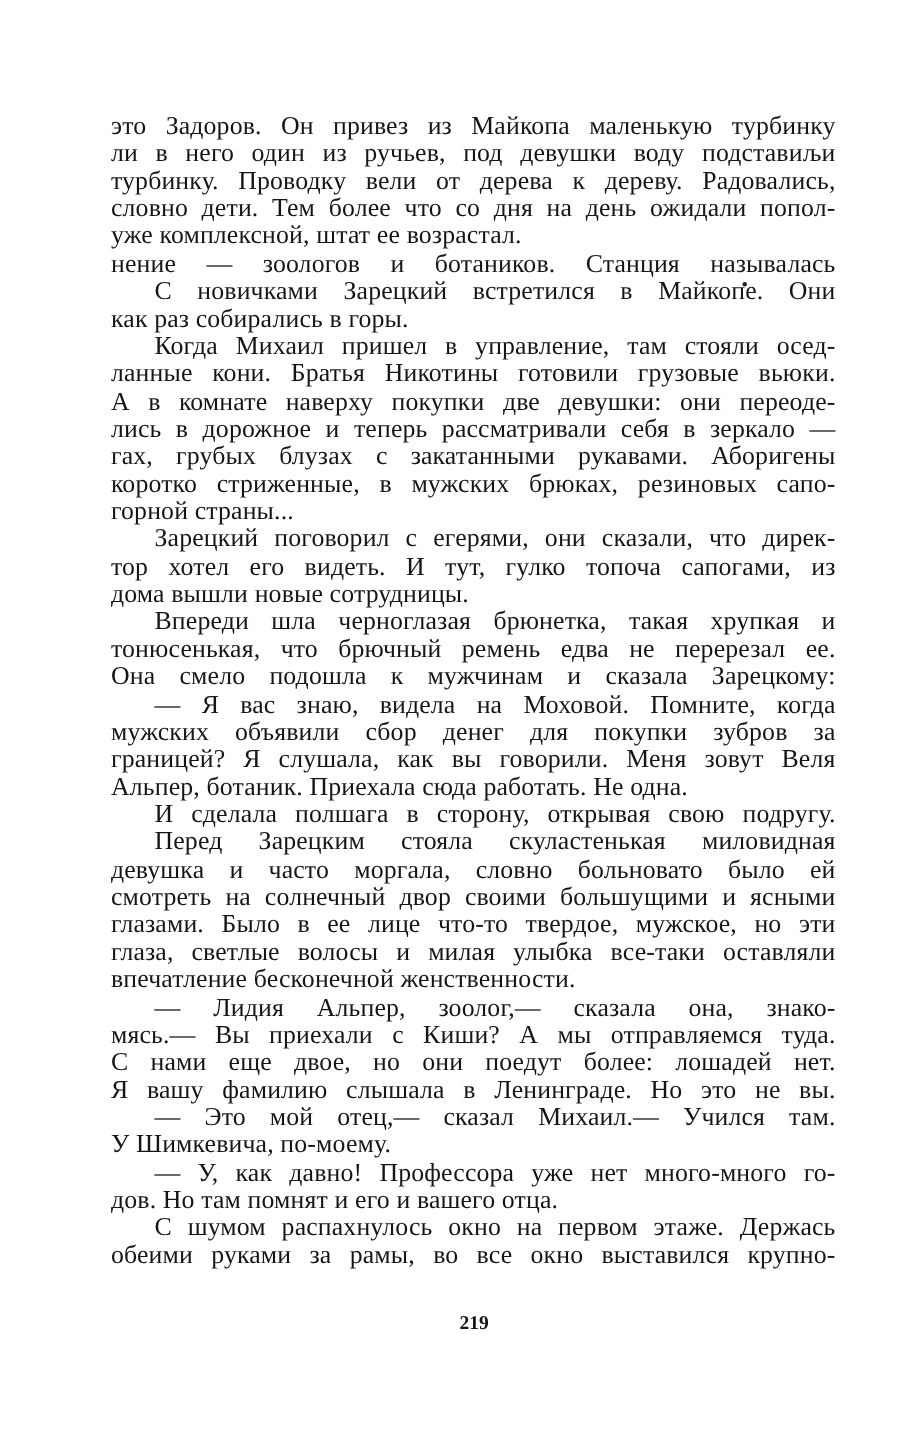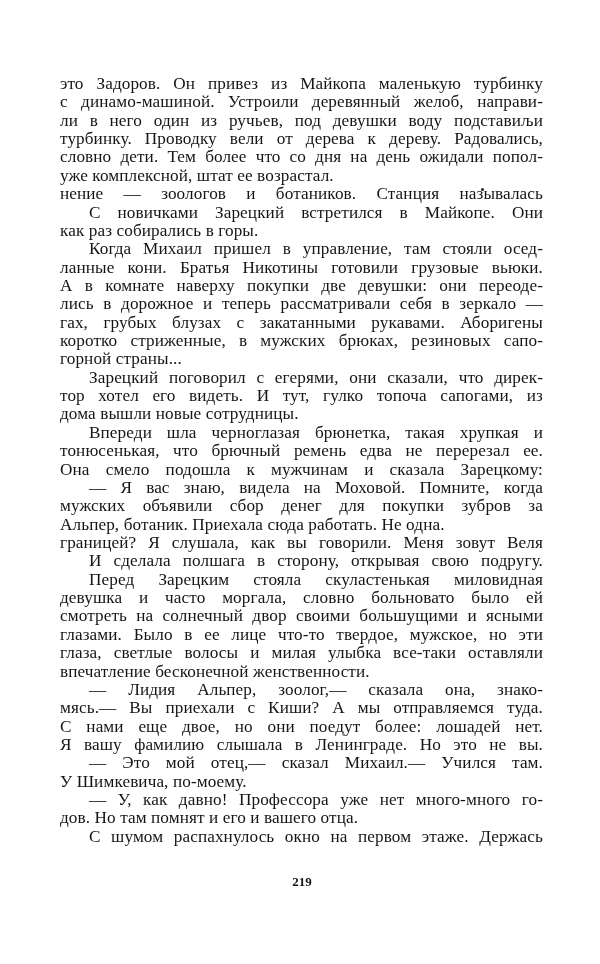--- a/index.html
+++ b/index.html
@@ -10,21 +10,21 @@
   body {
     width: 600px;
     height: 964px;
     position: relative;
     overflow: hidden;
     font-family: "Liberation Serif", "DejaVu Serif", serif;
     color: #151515;
   }
   .page {
     position: absolute;
-    left: 2px; top: 0;
+    left: 16px; top: 0;
     width: 492px; height: 964px;
   }
   .text-block {
     position: absolute;
     left: 58px;
     top: 75px;
     width: 483px;
   }
   .line {
     display: block;
@@ -61,21 +61,20 @@
     border-radius: 50%;
     background: #222;
   }
 </style>
 </head>
 <body>
 
 <div class="page">
   <div class="text-block" id="text-block">
       <span class="line">это Задоров. Он привез из Майкопа маленькую турбинку</span>
-      <span class="line">с динамо-машиной. Устроили деревянный желоб, направи-</span>
       <span class="line">ли в него один из ручьев, под девушки воду подставиљи</span>
       <span class="line">турбинку. Проводку вели от дерева к дереву. Радовались,</span>
       <span class="line">словно дети. Тем более что со дня на день ожидали попол-</span>
       <span class="line last">уже комплексной, штат ее возрастал.</span>
       <span class="line">нение — зоологов и ботаников. Станция называлась</span>
       <span class="line indent">С новичками Зарецкий встретился в Майкопе. Они</span>
       <span class="line last">как раз собирались в горы.</span>
       <span class="line indent">Когда Михаил пришел в управление, там стояли осед-</span>
       <span class="line">ланные кони. Братья Никотины готовили грузовые вьюки.</span>
       <span class="line">А в комнате наверху покупки две девушки: они переоде-</span>
@@ -84,34 +83,35 @@
       <span class="line">коротко стриженные, в мужских брюках, резиновых сапо-</span>
       <span class="line last">горной страны...</span>
       <span class="line indent">Зарецкий поговорил с егерями, они сказали, что дирек-</span>
       <span class="line">тор хотел его видеть. И тут, гулко топоча сапогами, из</span>
       <span class="line last">дома вышли новые сотрудницы.</span>
       <span class="line indent">Впереди шла черноглазая брюнетка, такая хрупкая и</span>
       <span class="line">тонюсенькая, что брючный ремень едва не перерезал ее.</span>
       <span class="line">Она смело подошла к мужчинам и сказала Зарецкому:</span>
       <span class="line indent">— Я вас знаю, видела на Моховой. Помните, когда</span>
       <span class="line">мужских объявили сбор денег для покупки зубров за</span>
+      <span class="line">границей? Я слушала, как вы говорили. Меня зовут Веля</span>
       <span class="line last">Альпер, ботаник. Приехала сюда работать. Не одна.</span>
-      <span class="line">границей? Я слушала, как вы говорили. Меня зовут Веля</span>
       <span class="line indent">И сделала полшага в сторону, открывая свою подругу.</span>
       <span class="line indent">Перед Зарецким стояла скуластенькая миловидная</span>
       <span class="line">девушка и часто моргала, словно больновато было ей</span>
       <span class="line">смотреть на солнечный двор своими большущими и ясными</span>
       <span class="line">глазами. Было в ее лице что-то твердое, мужское, но эти</span>
       <span class="line">глаза, светлые волосы и милая улыбка все-таки оставляли</span>
       <span class="line last">впечатление бесконечной женственности.</span>
       <span class="line indent">— Лидия Альпер, зоолог,— сказала она, знако-</span>
       <span class="line">мясь.— Вы приехали с Киши? А мы отправляемся туда.</span>
       <span class="line">С нами еще двое, но они поедут более: лошадей нет.</span>
       <span class="line">Я вашу фамилию слышала в Ленинграде. Но это не вы.</span>
       <span class="line indent">— Это мой отец,— сказал Михаил.— Учился там.</span>
       <span class="line last">У Шимкевича, по-моему.</span>
       <span class="line indent">— У, как давно! Профессора уже нет много-много го-</span>
       <span class="line last">дов. Но там помнят и его и вашего отца.</span>
       <span class="line indent">С шумом распахнулось окно на первом этаже. Держась</span>
+      <span class="line">обеими руками за рамы, во все окно выставился крупно-</span>
     </div>
   <div class="speck"></div>
   <div class="page-number">219</div>
 </div>
 
 </body></html>

